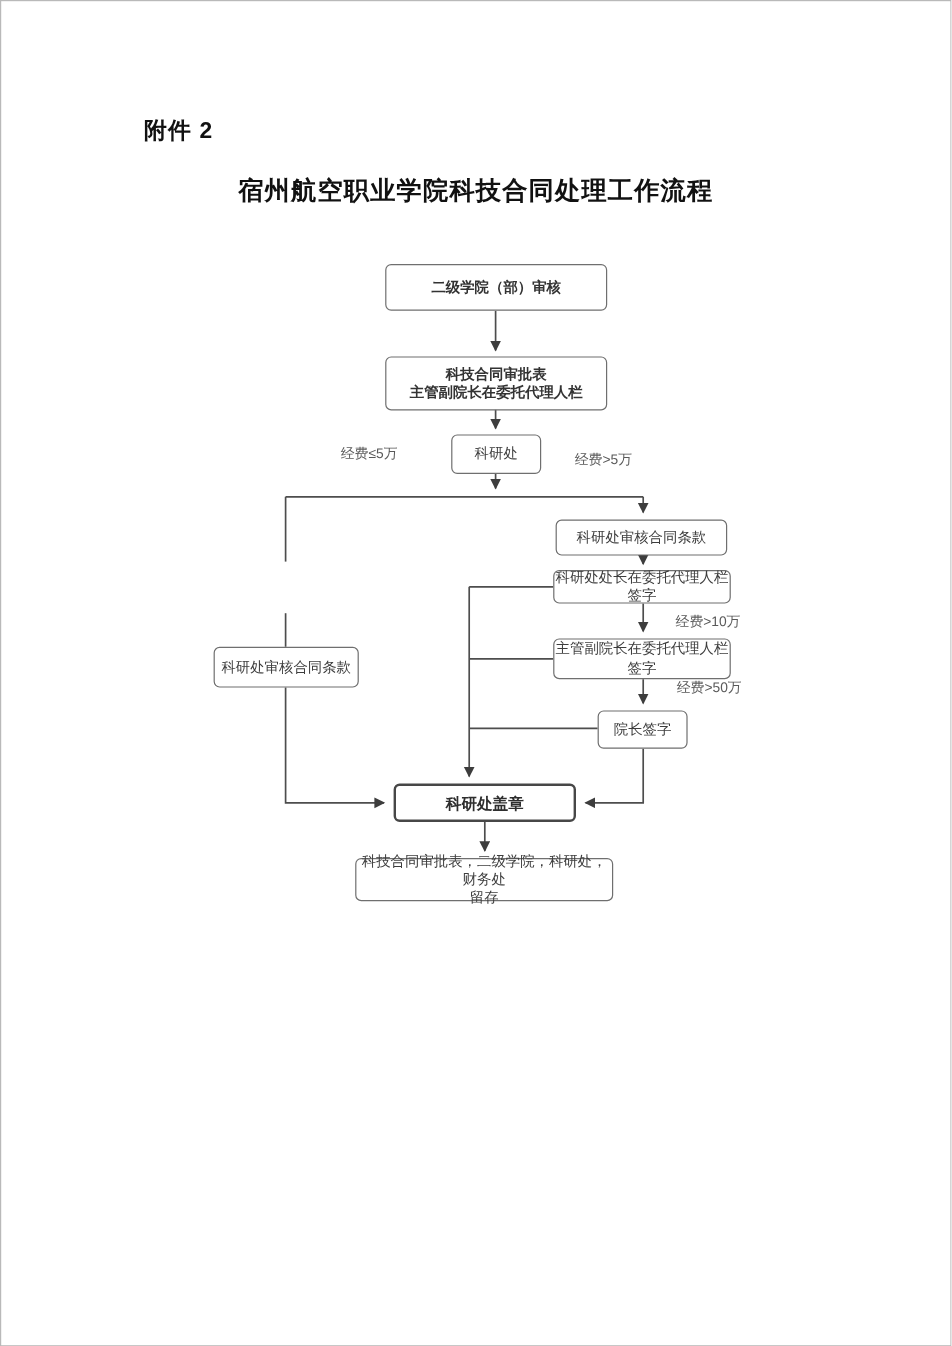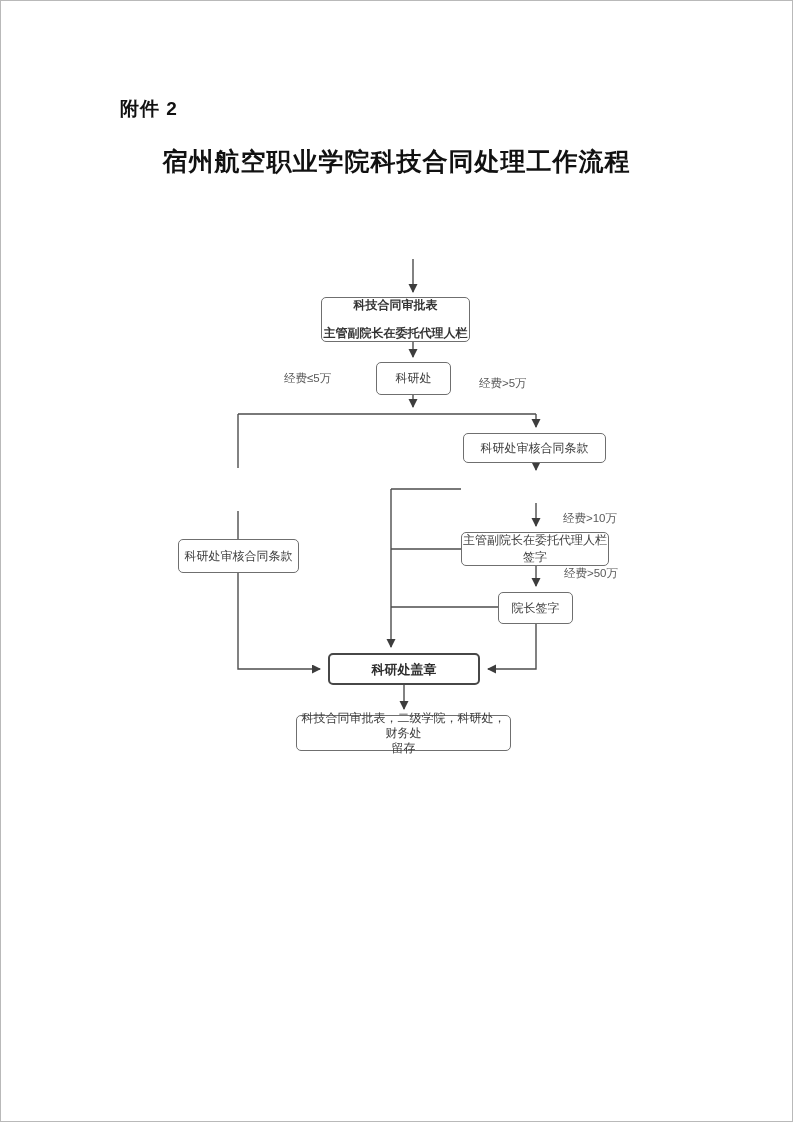--- a/index.html
+++ b/index.html
@@ -13,21 +13,21 @@
     overflow:hidden;
   }
   .attachment{
     position:absolute;left:119px;top:95px;
     font-size:19px;font-weight:bold;color:#111;
     letter-spacing:1px;
   }
   .doc-title{
     position:absolute;left:0;top:144px;width:100%;
     text-align:center;
-    font-size:25px;font-weight:bold;color:#111;
+    font-size:21px;font-weight:bold;color:#111;
     letter-spacing:1px;
   }
   svg.connectors{position:absolute;left:0;top:0;}
   .node{
     position:absolute;
     box-sizing:border-box;
     background:#ffffff;
     border:1.4px solid #6f6f6f;
     border-radius:5px;
     display:flex;flex-direction:column;
@@ -74,42 +74,48 @@
       <path d="M535 565 V585" marker-end="url(#arw)"></path>
       <path d="M535 623 V668 H487" marker-end="url(#arw)"></path>
       <path d="M390 488 H460"></path>
       <path d="M390 548 H460"></path>
       <path d="M390 606 H497"></path>
       <path d="M390 488 V646" marker-end="url(#arw)"></path>
       <path d="M403 684 V708" marker-end="url(#arw)"></path>
     </g>
   </svg>
 
+  <div class="node semibold" style="left:320px;top:219px;width:185px;height:39px;">
+    <span>二级学院（部）审核</span>
+  </div>
 
-  <div class="node semibold" style="left:320px;top:296px;width:149px;height:45px;justify-content:space-between;">
+  <div class="node semibold" style="left:320px;top:296px;width:185px;height:45px;">
     <span>科技合同审批表</span>
     <span>主管副院长在委托代理人栏</span>
   </div>
 
   <div class="node" style="left:375px;top:361px;width:75px;height:33px;text-align:center;">
     <span>科研处</span>
   </div>
 
   <div class="edge-label" style="left:283px;top:370px;">经费≤5万</div>
   <div class="edge-label" style="left:478px;top:375px;">经费&gt;5万</div>
 
 
   <div class="node" style="left:177px;top:538px;width:121px;height:34px;">
     <span>科研处审核合同条款</span>
   </div>
 
   <div class="node" style="left:462px;top:432px;width:143px;height:30px;">
     <span>科研处审核合同条款</span>
   </div>
 
+  <div class="node" style="left:460px;top:474px;width:148px;height:28px;">
+    <span>科研处处长在委托代理人栏签字</span>
+  </div>
 
   <div class="edge-label" style="left:562px;top:510px;">经费&gt;10万</div>
 
   <div class="node" style="left:460px;top:531px;width:148px;height:34px;justify-content:space-between;">
     <span>主管副院长在委托代理人栏</span>
     <span>签字</span>
   </div>
 
   <div class="edge-label" style="left:563px;top:565px;">经费&gt;50万</div>
 

